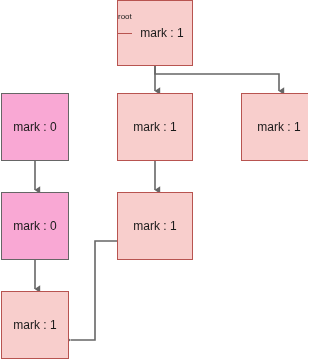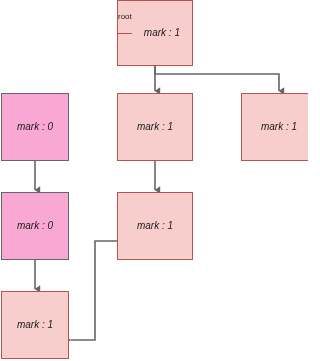--- a/index.html
+++ b/index.html
@@ -56,26 +56,25 @@
     white-space: nowrap;
   }
   .node.pink > .node-header { border-bottom-color: #b85450; }
   .node.white > .node-header { border-bottom-color: #666666; }
   .node-body {
     box-sizing: border-box;
     flex: 1 1 auto;
     display: flex;
     align-items: center;
     justify-content: center;
-    font-size: 10px;
+    font-size: 12px;
     color: #1a1a1a;
     line-height: 1;
     overflow: hidden;
     white-space: nowrap;
-    font-style: italic;
   }
 </style>
 </head>
 <body>
 
 <div id="canvas">
 
   <svg id="edge-layer" viewBox="0 0 308 361" width="308" height="361">
     <defs>
       <marker id="arrow-down" markerWidth="10" markerHeight="10" refX="5" refY="8.2" orient="auto" markerUnits="userSpaceOnUse">

